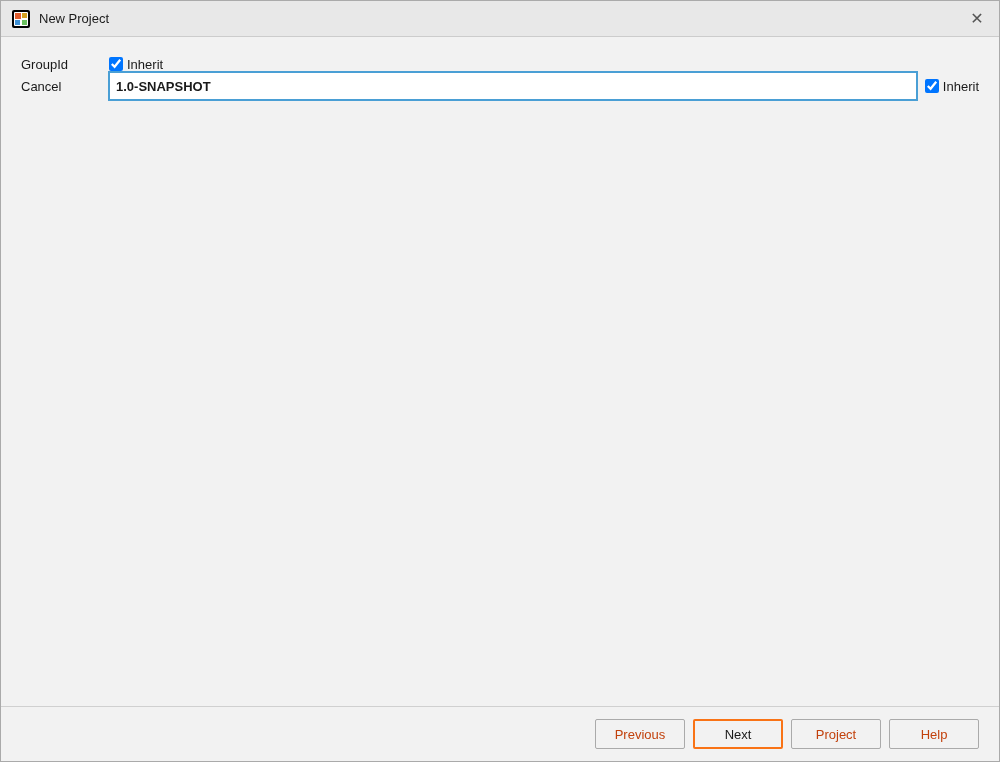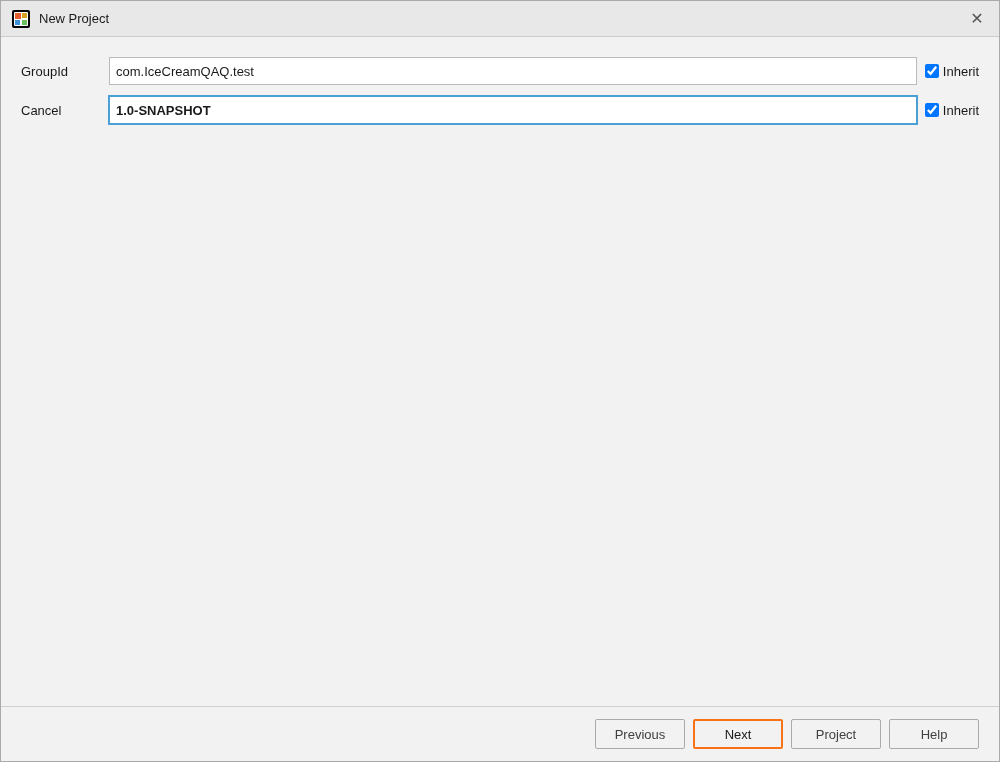--- a/index.html
+++ b/index.html
@@ -83,21 +83,21 @@
       flex: 1;
       padding: 20px 20px 10px 20px;
       display: flex;
       flex-direction: column;
       gap: 0;
     }
 
     .form-area {
       display: flex;
       flex-direction: column;
-      gap: 11px;
+      gap: 0;
     }
 
     .form-row {
       display: flex;
       align-items: center;
       gap: 8px;
     }
 
     .form-label {
       width: 80px;
@@ -153,21 +153,21 @@
       background: #f2f2f2;
     }
 
     .footer-button {
       min-width: 90px;
       height: 30px;
       padding: 0 16px;
       border: 1px solid #aaa;
       background: #f2f2f2;
       font-size: 13px;
-      color: #404040;
+      color: #c2410c;
       cursor: pointer;
       border-radius: 2px;
     }
 
     .footer-button.primary {
       border: 2px solid #f97316;
       background: #f2f2f2;
       color: #1a1a1a;
     }
   </style>
@@ -192,21 +192,20 @@
       <span class="title-text">New Project</span>
     </div>
     <button class="close-button">✕</button>
   </div>
 
   <div class="dialog-body">
     <div class="form-area">
 
       <div class="form-row">
         <span class="form-label">GroupId</span>
-        <input class="form-input" type="text" value="com.IceCreamQAQ.test" style="">
         <label class="inherit-checkbox">
           <input type="checkbox" checked="" style="">
           <span>Inherit</span>
         </label>
       </div>
 
 
       <div class="form-row">
         <span class="form-label">Cancel</span>
         <input class="form-input active" type="text" value="1.0-SNAPSHOT" style="">

